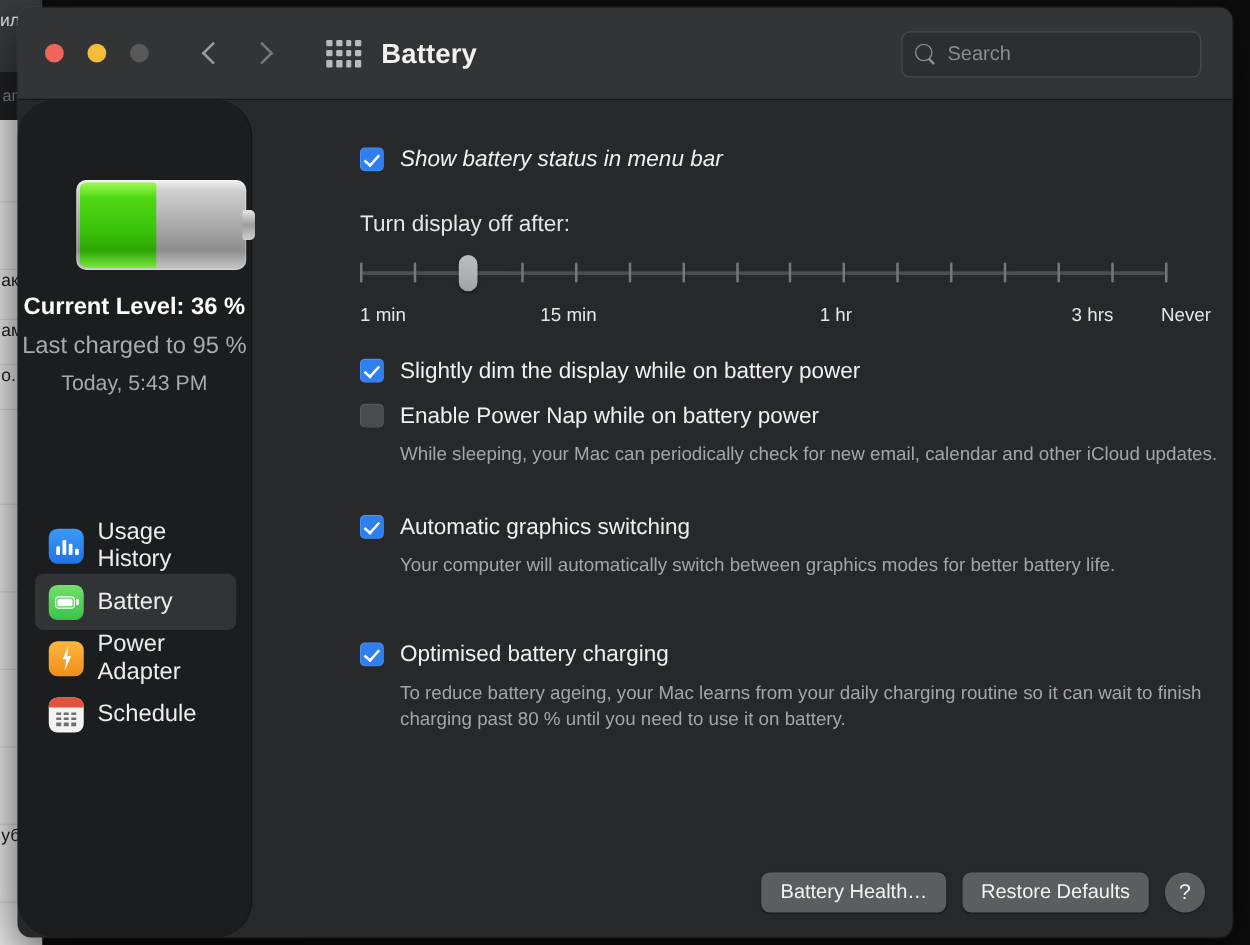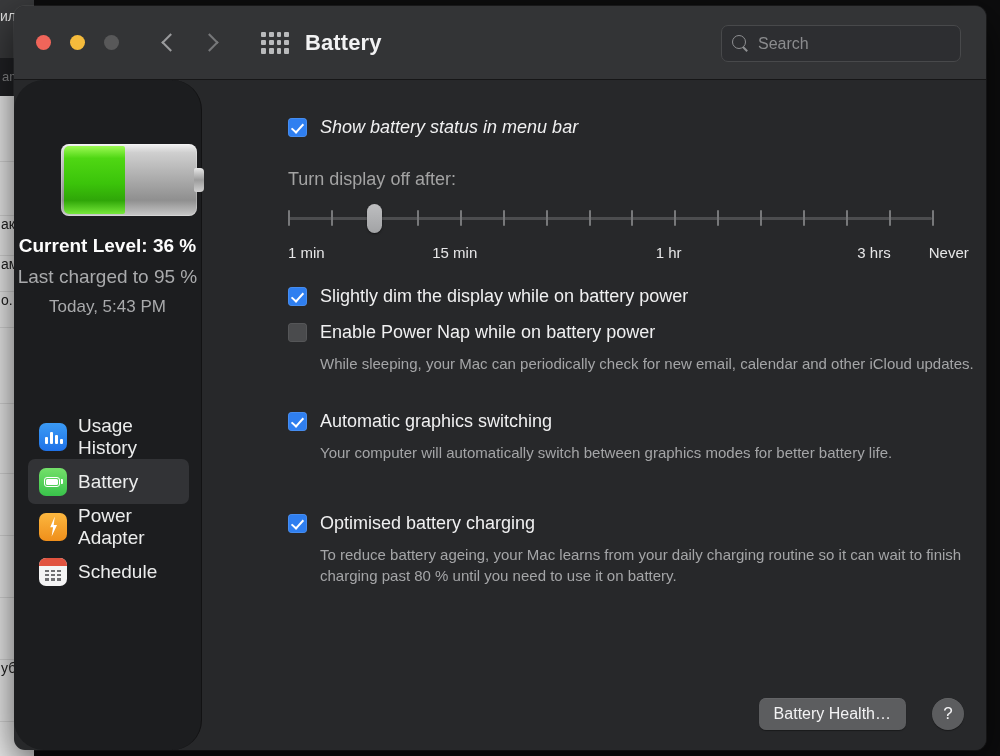--- a/index.html
+++ b/index.html
@@ -146,42 +146,42 @@
   .cb.off { background:#4a4b4d; box-shadow:inset 0 0 0 .5px rgba(255,255,255,.13); }
   .cb.on::after{
     content:""; position:absolute; left:6px; top:2.5px; width:5px; height:10px;
     border-right:2.3px solid #fff; border-bottom:2.3px solid #fff; transform:rotate(42deg);
   }
   .cb-label { margin-left:13px; font-size:18px; color:#f0f0f1; line-height:22px; }
   .desc { margin-left:32px; margin-top:5px; font-size:15px; color:#a4a5a7; line-height:21px;
     max-width:672px; }
 
   #chk-menubar { position:absolute; left:48px; top:36px;font-style:italic; }
-  #display-label { position:absolute; left:48px; top:89px; font-size:18px; color:#a3a3a3; }
+  #display-label { position:absolute; left:48px; top:89px; font-size:18px; color:#e5e5e5; }
 
   #slider { position:absolute; left:45px; top:118px; width:650px; height:40px; }
   #track { position:absolute; left:3px; right:3px; top:19px; height:3px; background:#4c4d4f; border-radius:2px; }
   .tick { position:absolute; top:12px; width:2px; height:16px; background:#77787a; border-radius:1px; }
   #thumb {
     position:absolute; left:89px; top:6px; width:15px; height:29px; border-radius:8px;
     background:linear-gradient(180deg,#bdbec0,#a2a3a5);
     box-shadow:0 1px 2px rgba(0,0,0,.5);
   }
   .slabel { position:absolute; top:46px; font-size:15px; color:#e6e6e7; white-space:nowrap; }
 
   #chk-dim       { position:absolute; left:48px; top:205px; }
   #chk-nap       { position:absolute; left:48px; top:241px; }
   #desc-nap      { position:absolute; left:48px; top:268px; }
   #chk-gfx       { position:absolute; left:48px; top:330px; }
   #desc-gfx      { position:absolute; left:48px; top:357px; }
   #chk-video     { position:absolute; left:48px; top:396px; }
   #chk-charging  { position:absolute; left:48px; top:432px; }
   #desc-charging { position:absolute; left:48px; top:459px; }
 
-  #footer { position:absolute; right:22px; bottom:20px; display:flex; align-items:flex-end; gap:26px; }
+  #footer { position:absolute; right:22px; bottom:20px; display:flex; align-items:flex-end; gap:13px; }
   .btn {
     background:#5c5d5f; border-radius:7px; height:32px; padding:0 15px;
     display:flex; align-items:center; justify-content:center;
     font-size:16px; color:#f3f3f4;
     box-shadow:0 1px 1px rgba(0,0,0,.35), inset 0 .5px 0 rgba(255,255,255,.1);
   }
   #help-btn {
     width:32px; height:32px; border-radius:50%; background:#5c5d5f;
     display:flex; align-items:center; justify-content:center;
     font-size:17px; color:#f3f3f4;
@@ -367,17 +367,18 @@
 
 
     <div id="chk-charging" class="row">
       <div class="cb on"></div>
       <div class="cb-label">Optimised battery charging</div>
     </div>
     <div id="desc-charging" class="desc">To reduce battery ageing, your Mac learns from your daily charging routine so it can wait to finish charging past 80 % until you need to use it on battery.</div>
 
     <div id="footer">
       <div class="btn">Battery Health…</div>
+      <div class="btn">Restore Defaults</div>
       <div id="help-btn">?</div>
     </div>
 
   </div>
 </div>
 
 </body></html>

